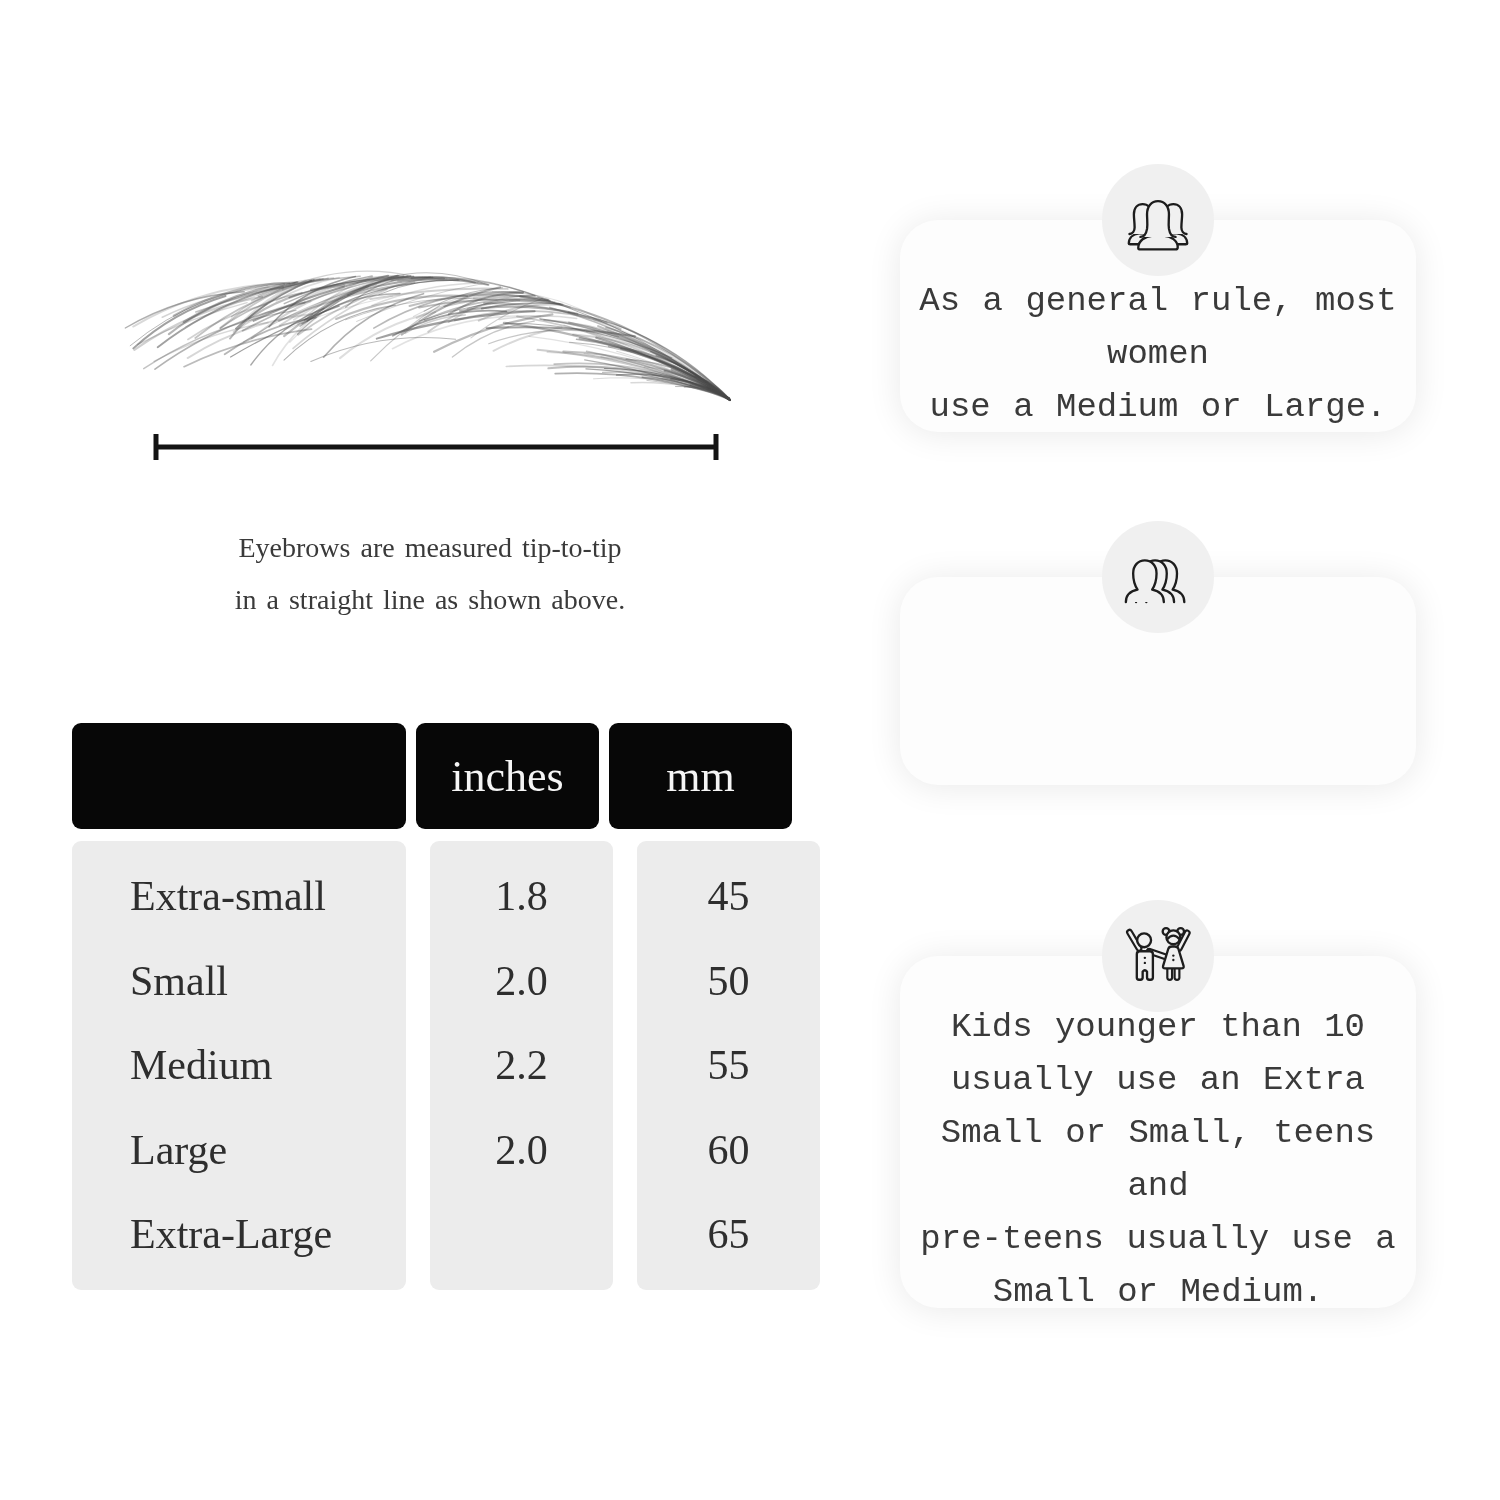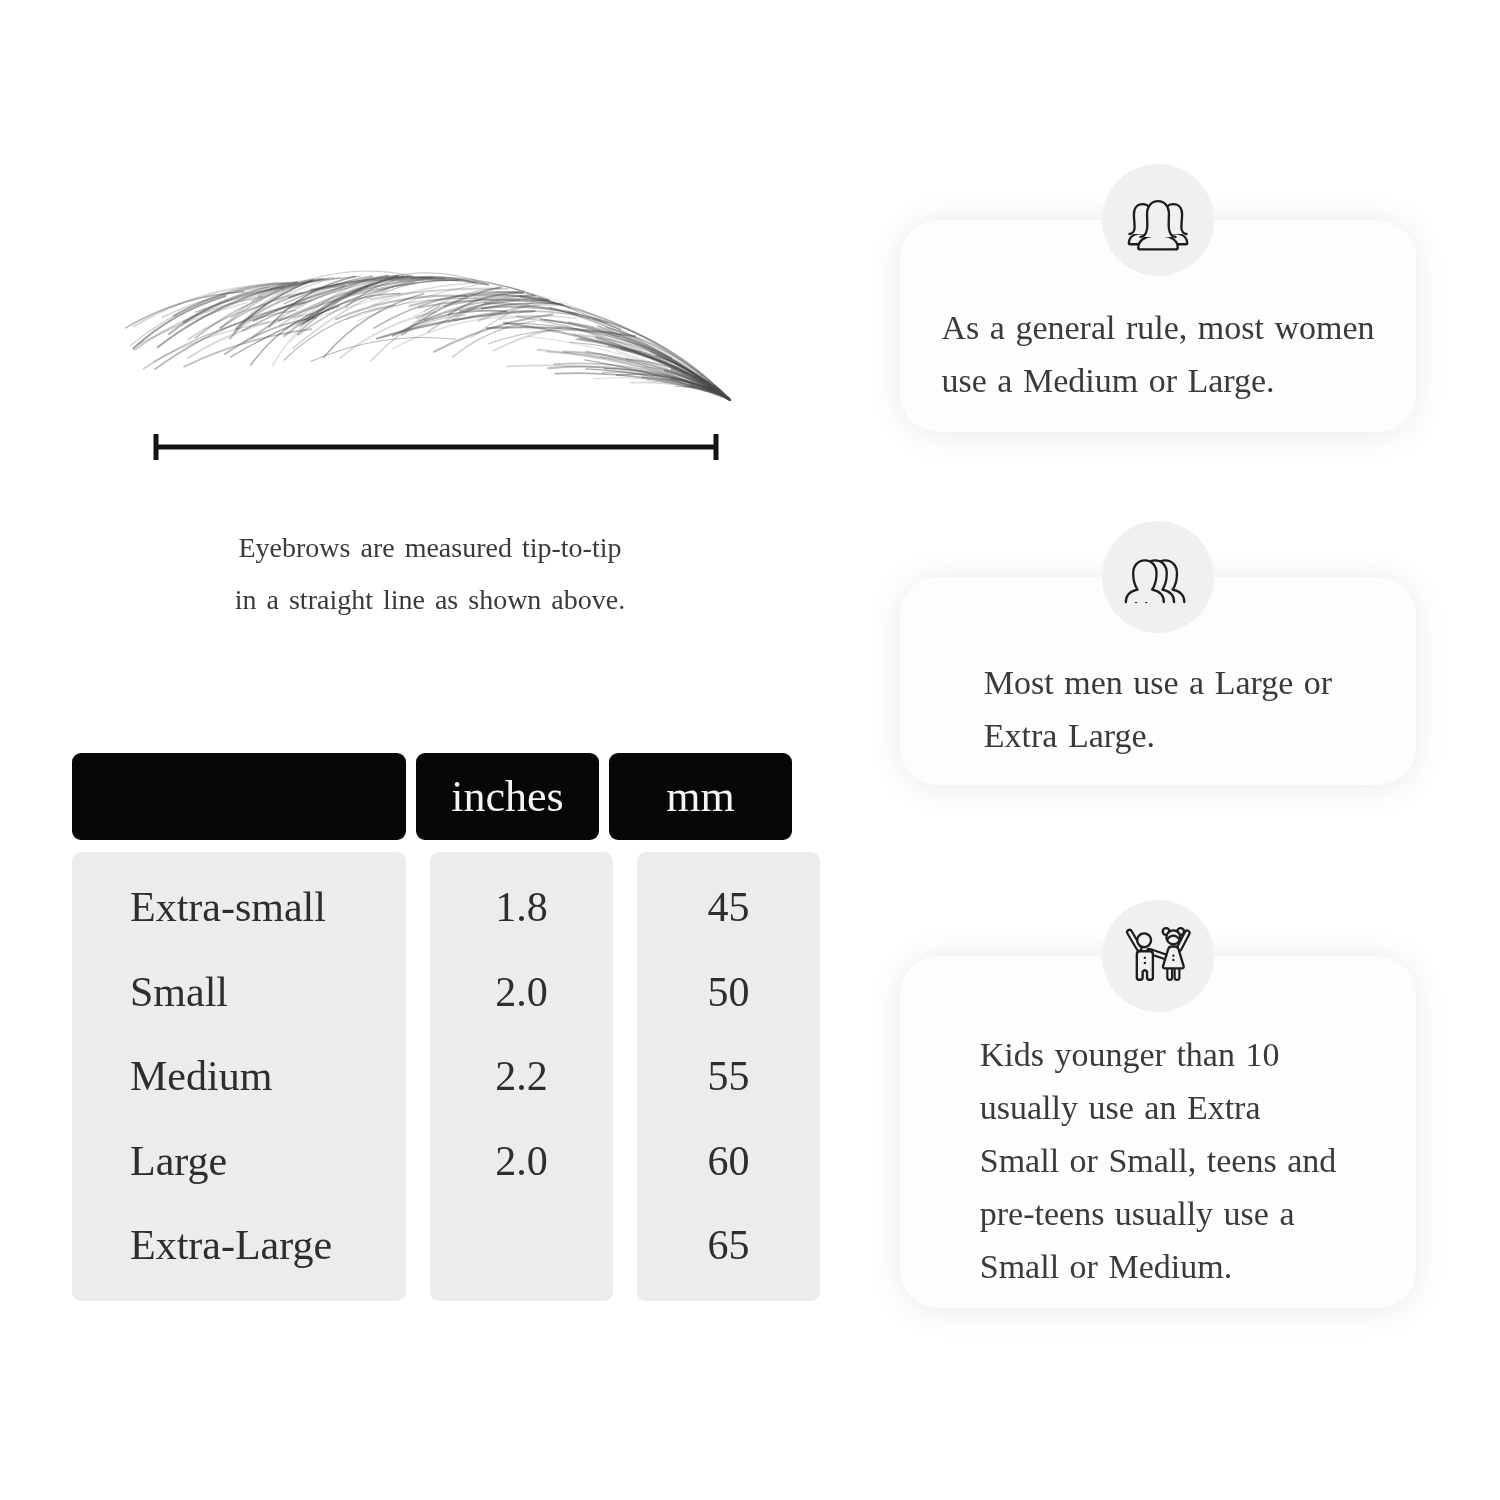--- a/index.html
+++ b/index.html
@@ -15,44 +15,44 @@
   .mline line{stroke:var(--line,#141414);stroke-width:5;}
   .caption{
     position:absolute;left:70px;top:522px;width:720px;
     text-align:center;font-size:28px;line-height:52px;
     white-space:pre-line;color:var(--text,#3a3a3a);word-spacing:3px;
   }
   
   .size-table{position:absolute;left:72px;top:723px;width:720px;}
   .thead,.tbody{display:grid;grid-template-columns:334px 183px 183px;column-gap:10px;}
   .th{
-    height:87px;background:var(--header_bg,#070707);border-radius:9px;
+    height:106px;background:var(--header_bg,#070707);border-radius:9px;
     color:var(--header_text,#f5f5f5);font-size:44px;
-    display:flex;align-items:center;justify-content:center;margin-top:30px;
+    display:flex;align-items:center;justify-content:center;
   }
   .tbody{margin-top:12px;gap:24px;}
   .tcol{background:var(--body_bg,#ececec);border-radius:9px;padding:13px 0;}
   .cell{
     height:84.5px;display:flex;align-items:center;justify-content:center;
     font-size:42px;color:var(--table_text,#2e2e2e);
   }
   .tcol.labels .cell{justify-content:flex-start;padding-left:58px;}
   
   .card{
     position:absolute;left:900px;width:516px;background:var(--card_bg,#fdfdfd);
     border-radius:38px;box-shadow:0 2px 34px rgba(0,0,0,0.09);
     display:flex;align-items:center;justify-content:center;
     box-sizing:border-box;padding-top:56px;
   }
   .card1{top:220px;height:212px;}
   .card2{top:577px;height:208px;}
   .card3{top:956px;height:352px;}
   .card-text{
-    text-align:left;font-size:34px;line-height:53px;
-    white-space:pre-line;color:var(--text,#3a3a3a);word-spacing:2px;
+    text-align:center;font-size:34px;line-height:53px;
+    white-space:pre-line;color:var(--text,#3a3a3a);word-spacing:2px;font-family:Liberation Mono, monospace;
   }
   .badge{
     position:absolute;top:-56px;left:50%;margin-left:-56px;
     width:112px;height:112px;border-radius:50%;
     background:var(--badge_bg,#f0f0f0);
     display:flex;align-items:center;justify-content:center;
   }
   .icon{width:76px;height:auto;}
   .icon *{stroke:var(--icon_stroke,#1d1d1d);stroke-width:3.2;fill:none;
           stroke-linecap:round;stroke-linejoin:round;}
@@ -306,22 +306,20 @@
     <svg class="icon" viewBox="0 0 104 88">
       <g transform="translate(28 0)">
         <path class="fill" d="M 8,78 C 8,69 14,63 24,61 C 20,55 18,47 18,39 C 18,28 25,21 34,21 C 43,21 50,28 50,39 C 50,47 48,55 44,61 C 54,63 60,69 60,78"></path>
       </g>
       <g transform="translate(14 0)">
         <path class="fill" d="M 8,78 C 8,69 14,63 24,61 C 20,55 18,47 18,39 C 18,28 25,21 34,21 C 43,21 50,28 50,39 C 50,47 48,55 44,61 C 54,63 60,69 60,78"></path>
       </g>
       <path class="fill" d="M 8,78 C 8,69 14,63 24,61 C 20,55 18,47 18,39 C 18,28 25,21 34,21 C 43,21 50,28 50,39 C 50,47 48,55 44,61 C 54,63 60,69 60,78"></path>
     </svg>
   </div>
-  <div class="card-text">Most men use a Large or
-Extra Large.</div>
 </div>
 
 <div class="card card3">
   <div class="badge">
     <svg class="icon" viewBox="0 0 104 92">
 
       <line class="tube-o" x1="13" y1="14" x2="26" y2="36"></line>
       <line class="tube-i" x1="13" y1="14" x2="26" y2="36"></line>
       <line class="tube-o" x1="40" y1="40" x2="63" y2="48"></line>
       <line class="tube-i" x1="40" y1="40" x2="63" y2="48"></line>

